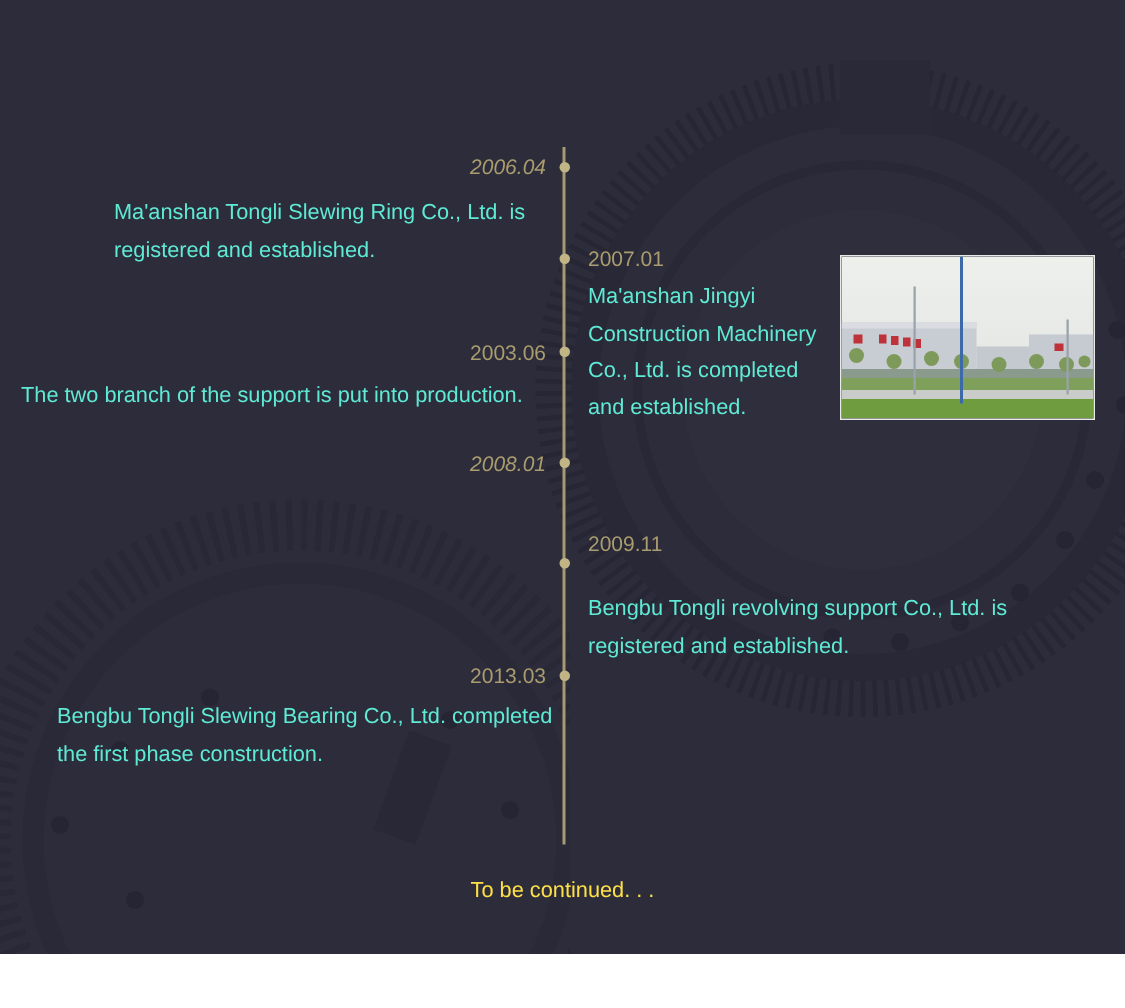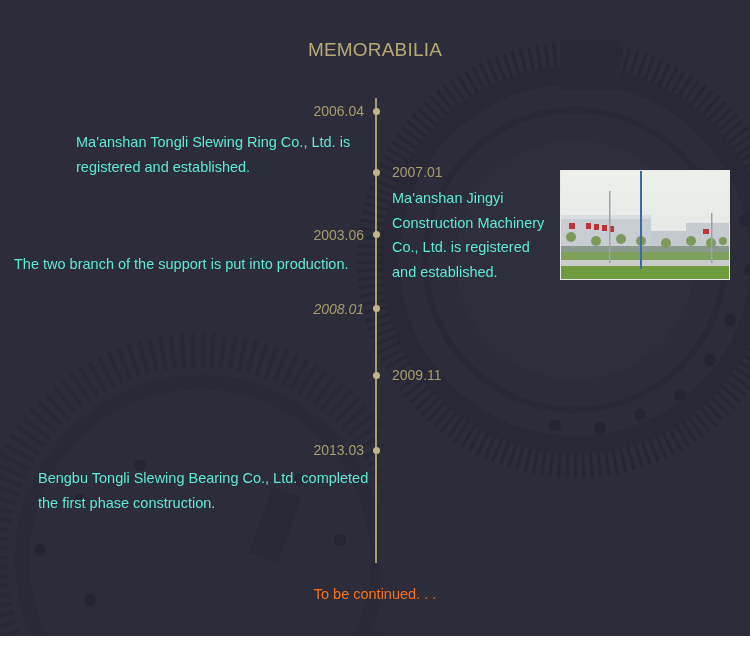--- a/index.html
+++ b/index.html
@@ -8,21 +8,21 @@
     .panel { position:absolute; left:0; top:0; width:750px; height:636px; background:#2d2c3b; overflow:hidden; }
     .deco { position:absolute; pointer-events:none; }
     .title { position:absolute; left:0; width:750px; top:39px; text-align:center; font-size:19px; color:#b8a977; letter-spacing:0.2px; }
     .line { position:absolute; left:375px; top:98px; width:2px; height:465px; background:#a59a73; }
     .dot { position:absolute; width:7px; height:7px; border-radius:50%; background:#c2b585; left:372.5px; }
     .date { position:absolute; font-size:14px; color:#a99c6e; white-space:nowrap; }
     .date.left { right:386px; text-align:right; }
     .date.right { left:392px; }
     .desc { position:absolute; font-size:14.5px; color:#5eead4; line-height:24.5px; }
     .photo { position:absolute; left:560px; top:170px; width:168px; height:108px; border:1px solid #e9e9ea; overflow:hidden; }
-    .footer { position:absolute; left:0; width:750px; top:586px; text-align:center; font-size:14.5px; color:#f97316; }
+    .footer { position:absolute; left:0; width:750px; top:586px; text-align:center; font-size:14.5px; color:#fde047; }
   </style>
 </head>
 <body>
 
 <div class="panel">
 
   <svg class="deco" style="left:330px; top:20px;" width="430" height="470" viewBox="0 0 430 470">
     <circle cx="245" cy="240" r="205" fill="none" stroke="#272635" stroke-width="26" stroke-dasharray="3 5"></circle>
     <circle cx="245" cy="240" r="185" fill="none" stroke="#292837" stroke-width="18"></circle>
     <circle cx="245" cy="240" r="150" fill="none" stroke="#292837" stroke-width="6"></circle>
@@ -46,31 +46,30 @@
       <circle cx="80" cy="250" r="6"></circle>
         <circle cx="120" cy="200" r="6"></circle>
         <circle cx="180" cy="165" r="6"></circle>
       <circle cx="130" cy="300" r="6"></circle>
         <circle cx="340" cy="180" r="6"></circle>
         <circle cx="380" cy="240" r="6"></circle>
     </g>
     <rect x="300" y="190" width="30" height="70" fill="#292837" transform="rotate(20 315 225)"></rect>
   </svg>
 
-  <div class="title">MEMORABILIA</div>
 
   <div class="line"></div>
 
   <div class="dot" style="top:108px;"></div>
-  <div class="date left" style="top:103px;">2006.04</div>
+  <div class="date left" style="top:103px;font-style:italic;">2006.04</div>
   <div class="desc" style="left:76px; top:130px; width:300px;">Ma'anshan Tongli Slewing Ring Co., Ltd. is registered and established.</div>
 
   <div class="dot" style="top:169px;"></div>
   <div class="date right" style="top:164px;">2007.01</div>
-  <div class="desc" style="left:392px; top:186px; width:165px;">Ma'anshan Jingyi Construction Machinery Co., Ltd. is registered and established.</div>
+  <div class="desc" style="left:392px; top:186px; width:165px;">Ma'anshan Jingyi Construction Machinery Co., Ltd. is completed and established.</div>
 
   <div class="photo">
     <svg width="168" height="108" viewBox="0 0 168 108">
       <defs>
         <linearGradient id="sky" x1="0" y1="0" x2="0" y2="1">
           <stop offset="0" stop-color="#eef0ec"></stop>
             <stop offset="1" stop-color="#dfe3e0"></stop>
         </linearGradient>
       </defs>
       <rect width="168" height="108" fill="url(#sky)"></rect>
@@ -107,20 +106,21 @@
   </div>
 
   <div class="dot" style="top:231px;"></div>
   <div class="date left" style="top:227px;">2003.06</div>
   <div class="desc" style="left:14px; top:252px; width:362px; white-space:nowrap;">The two branch of the support is put into production.</div>
 
   <div class="dot" style="top:305px;"></div>
   <div class="date left" style="top:301px;font-style:italic;">2008.01</div>
 
   <div class="dot" style="top:372px;"></div>
-  <div class="date right" style="top:367px;text-align:right;">2009.11</div>
+  <div class="date right" style="top:354px;text-align:right;">2009.11</div>
+  <div class="desc" style="left:392px; top:394px; width:310px;">Bengbu Tongli revolving support Co., Ltd. is registered and established.</div>
 
   <div class="dot" style="top:447px;"></div>
   <div class="date left" style="top:442px;">2013.03</div>
   <div class="desc" style="left:22px; top:466px; width:350px;margin-left:16px;">Bengbu Tongli Slewing Bearing Co., Ltd. completed the first phase construction.</div>
 
   <div class="footer">To be continued. . .</div>
 </div>
 
 </body></html>

